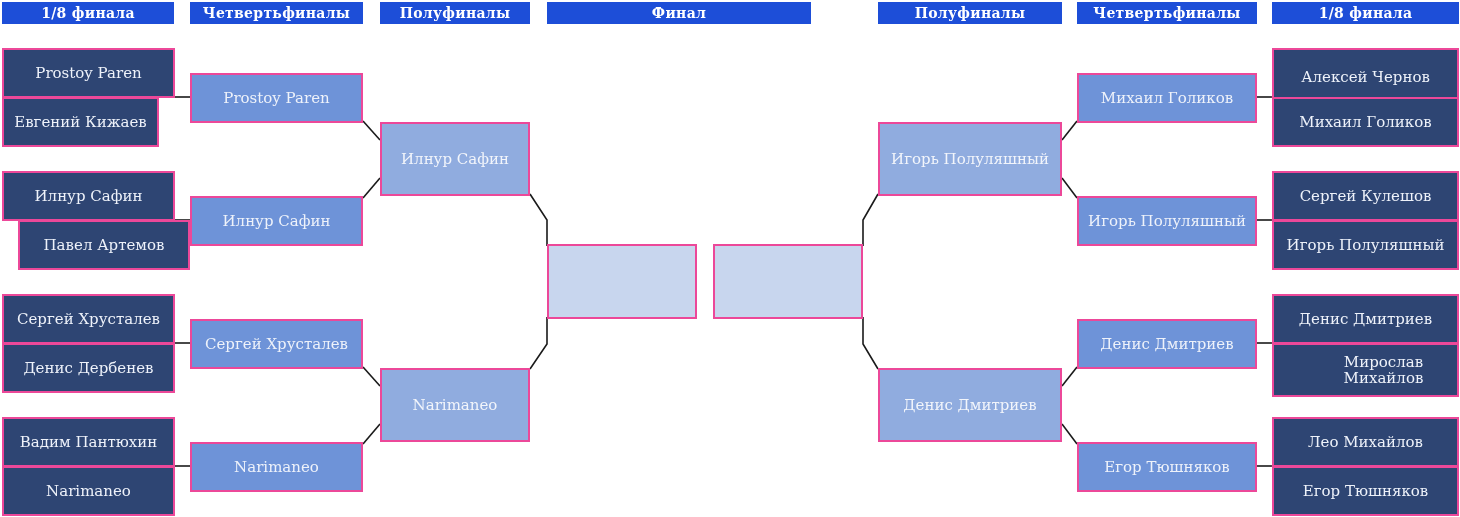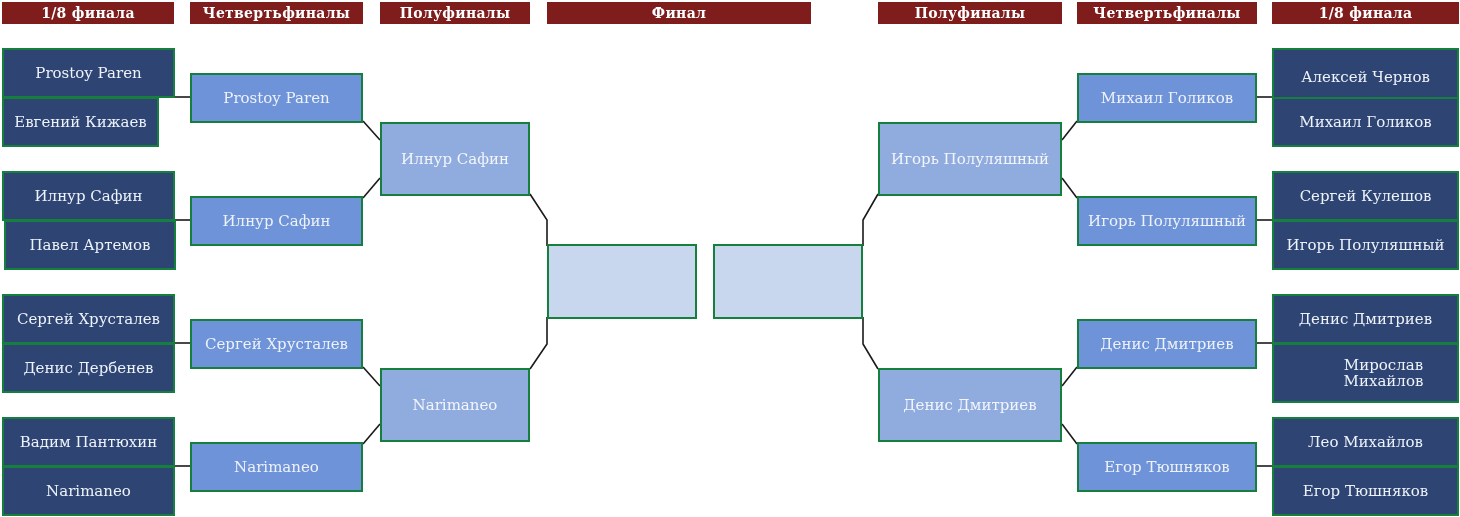--- a/index.html
+++ b/index.html
@@ -1,23 +1,23 @@
 <!DOCTYPE html>
 <html><head>
 <meta charset="utf-8">
 <style>
   html,body{margin:0;padding:0;background:#ffffff;}
   body{width:1460px;height:517px;position:relative;overflow:hidden;
        font-family:"DejaVu Serif", serif;}
   .stage{position:absolute;inset:0;width:1460px;height:517px;}
   .hdr{position:absolute;box-sizing:border-box;height:22px;top:2px;
-       background:#7f1d1d;color:#ffffff;font-weight:bold;font-size:14px;
+       background:#1d4ed8;color:#ffffff;font-weight:bold;font-size:14px;
        display:flex;align-items:center;justify-content:center;
        font-family:"DejaVu Serif", serif;letter-spacing:.3px;}
-  .cell{position:absolute;box-sizing:border-box;border:2px solid #15803d;
+  .cell{position:absolute;box-sizing:border-box;border:2px solid #ec4899;
         display:flex;align-items:center;justify-content:center;
         font-size:15px;color:#eef2fa;text-align:center;line-height:1.1;}
   .r16{background:#2e4573;}
   .qf{background:#6e93d8;}
   .sf{background:#90acdf;color:#f2f5fb;}
   .fin{background:#c8d6ee;}
   svg.wires{position:absolute;inset:0;pointer-events:none;}
 </style>
 </head>
 <body>
@@ -59,21 +59,21 @@
   <div class="hdr" style="left:190px;width:173px;">Четвертьфиналы</div>
   <div class="hdr" style="left:380px;width:150px;">Полуфиналы</div>
   <div class="hdr" style="left:547px;width:264px;">Финал</div>
   <div class="hdr" style="left:878px;width:184px;">Полуфиналы</div>
   <div class="hdr" style="left:1077px;width:180px;">Четвертьфиналы</div>
   <div class="hdr" style="left:1272px;width:187px;">1/8 финала</div>
 
   <div class="cell r16" style="left:2px;top:48px;width:173px;height:50px;">Prostoy Paren</div>
   <div class="cell r16" style="left:2px;top:97px;width:157px;height:50px;">Евгений Кижаев</div>
   <div class="cell r16" style="left:2px;top:171px;width:173px;height:50px;">Илнур Сафин</div>
-  <div class="cell r16" style="left:4px;top:220px;width:172px;height:50px;">Павел Артемов</div>
+  <div class="cell r16" style="left:18px;top:220px;width:172px;height:50px;">Павел Артемов</div>
   <div class="cell r16" style="left:2px;top:294px;width:173px;height:50px;">Сергей Хрусталев</div>
   <div class="cell r16" style="left:2px;top:343px;width:173px;height:50px;">Денис Дербенев</div>
   <div class="cell r16" style="left:2px;top:417px;width:173px;height:50px;">Вадим Пантюхин</div>
   <div class="cell r16" style="left:2px;top:466px;width:173px;height:50px;">Narimaneo</div>
 
   <div class="cell qf" style="left:190px;top:73px;width:173px;height:50px;">Prostoy Paren</div>
   <div class="cell qf" style="left:190px;top:196px;width:173px;height:50px;">Илнур Сафин</div>
   <div class="cell qf" style="left:190px;top:319px;width:173px;height:50px;">Сергей Хрусталев</div>
   <div class="cell qf" style="left:190px;top:442px;width:173px;height:50px;">Narimaneo</div>
 
@@ -89,17 +89,17 @@
   <div class="cell qf" style="left:1077px;top:73px;width:180px;height:50px;">Михаил Голиков</div>
   <div class="cell qf" style="left:1077px;top:196px;width:180px;height:50px;">Игорь Полуляшный</div>
   <div class="cell qf" style="left:1077px;top:319px;width:180px;height:50px;">Денис Дмитриев</div>
   <div class="cell qf" style="left:1077px;top:442px;width:180px;height:50px;">Егор Тюшняков</div>
 
   <div class="cell r16" style="left:1272px;top:48px;width:187px;height:59px;">Алексей Чернов</div>
   <div class="cell r16" style="left:1272px;top:97px;width:187px;height:50px;">Михаил Голиков</div>
   <div class="cell r16" style="left:1272px;top:171px;width:187px;height:50px;">Сергей Кулешов</div>
   <div class="cell r16" style="left:1272px;top:220px;width:187px;height:50px;">Игорь Полуляшный</div>
   <div class="cell r16" style="left:1272px;top:294px;width:187px;height:50px;">Денис Дмитриев</div>
-  <div class="cell r16" style="left:1272px;top:343px;width:187px;height:60px;padding-left:36px;">Мирослав Михайлов</div>
+  <div class="cell r16" style="left:1272px;top:343px;width:187px;height:54px;padding-left:36px;">Мирослав Михайлов</div>
   <div class="cell r16" style="left:1272px;top:417px;width:187px;height:50px;">Лео Михайлов</div>
   <div class="cell r16" style="left:1272px;top:466px;width:187px;height:50px;">Егор Тюшняков</div>
 
 </div>
 
 </body></html>

